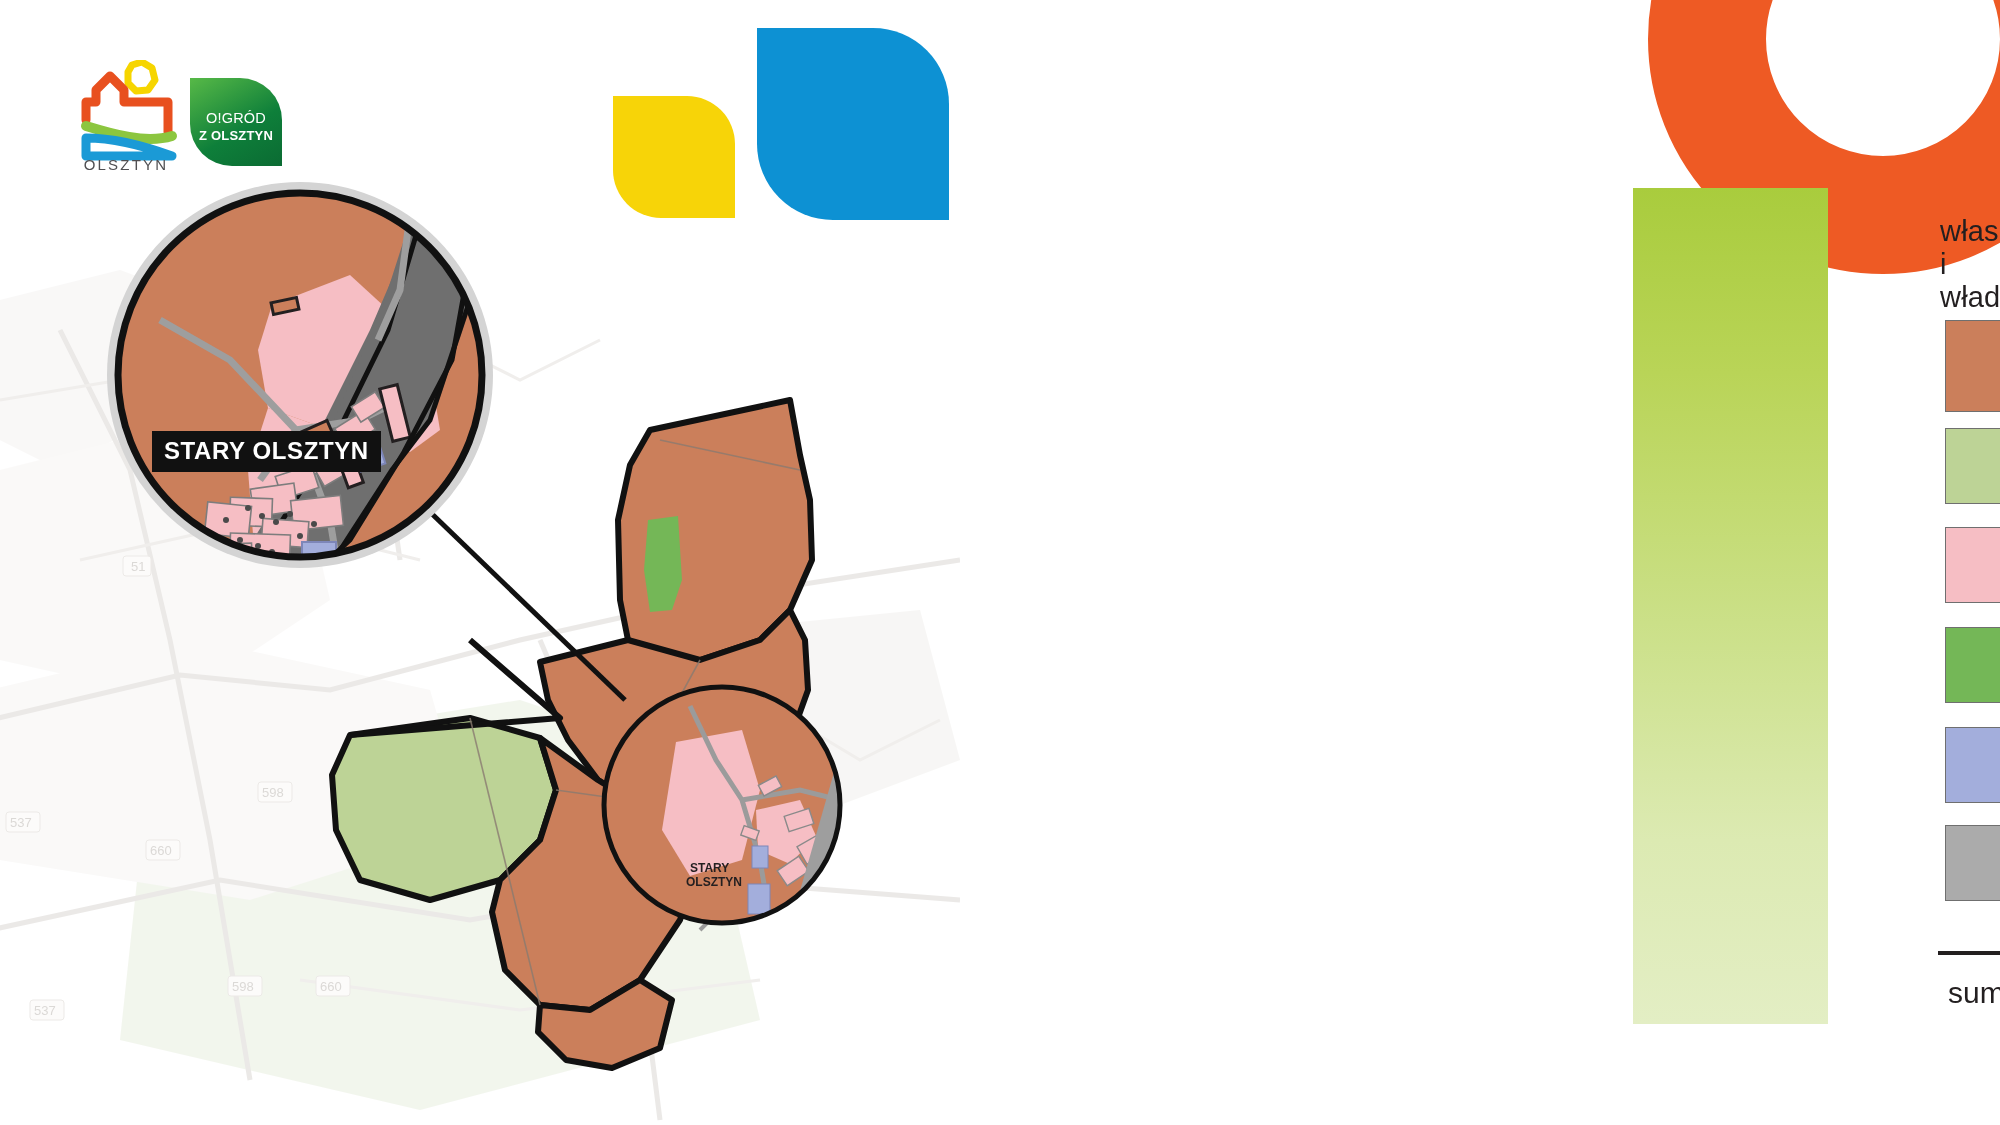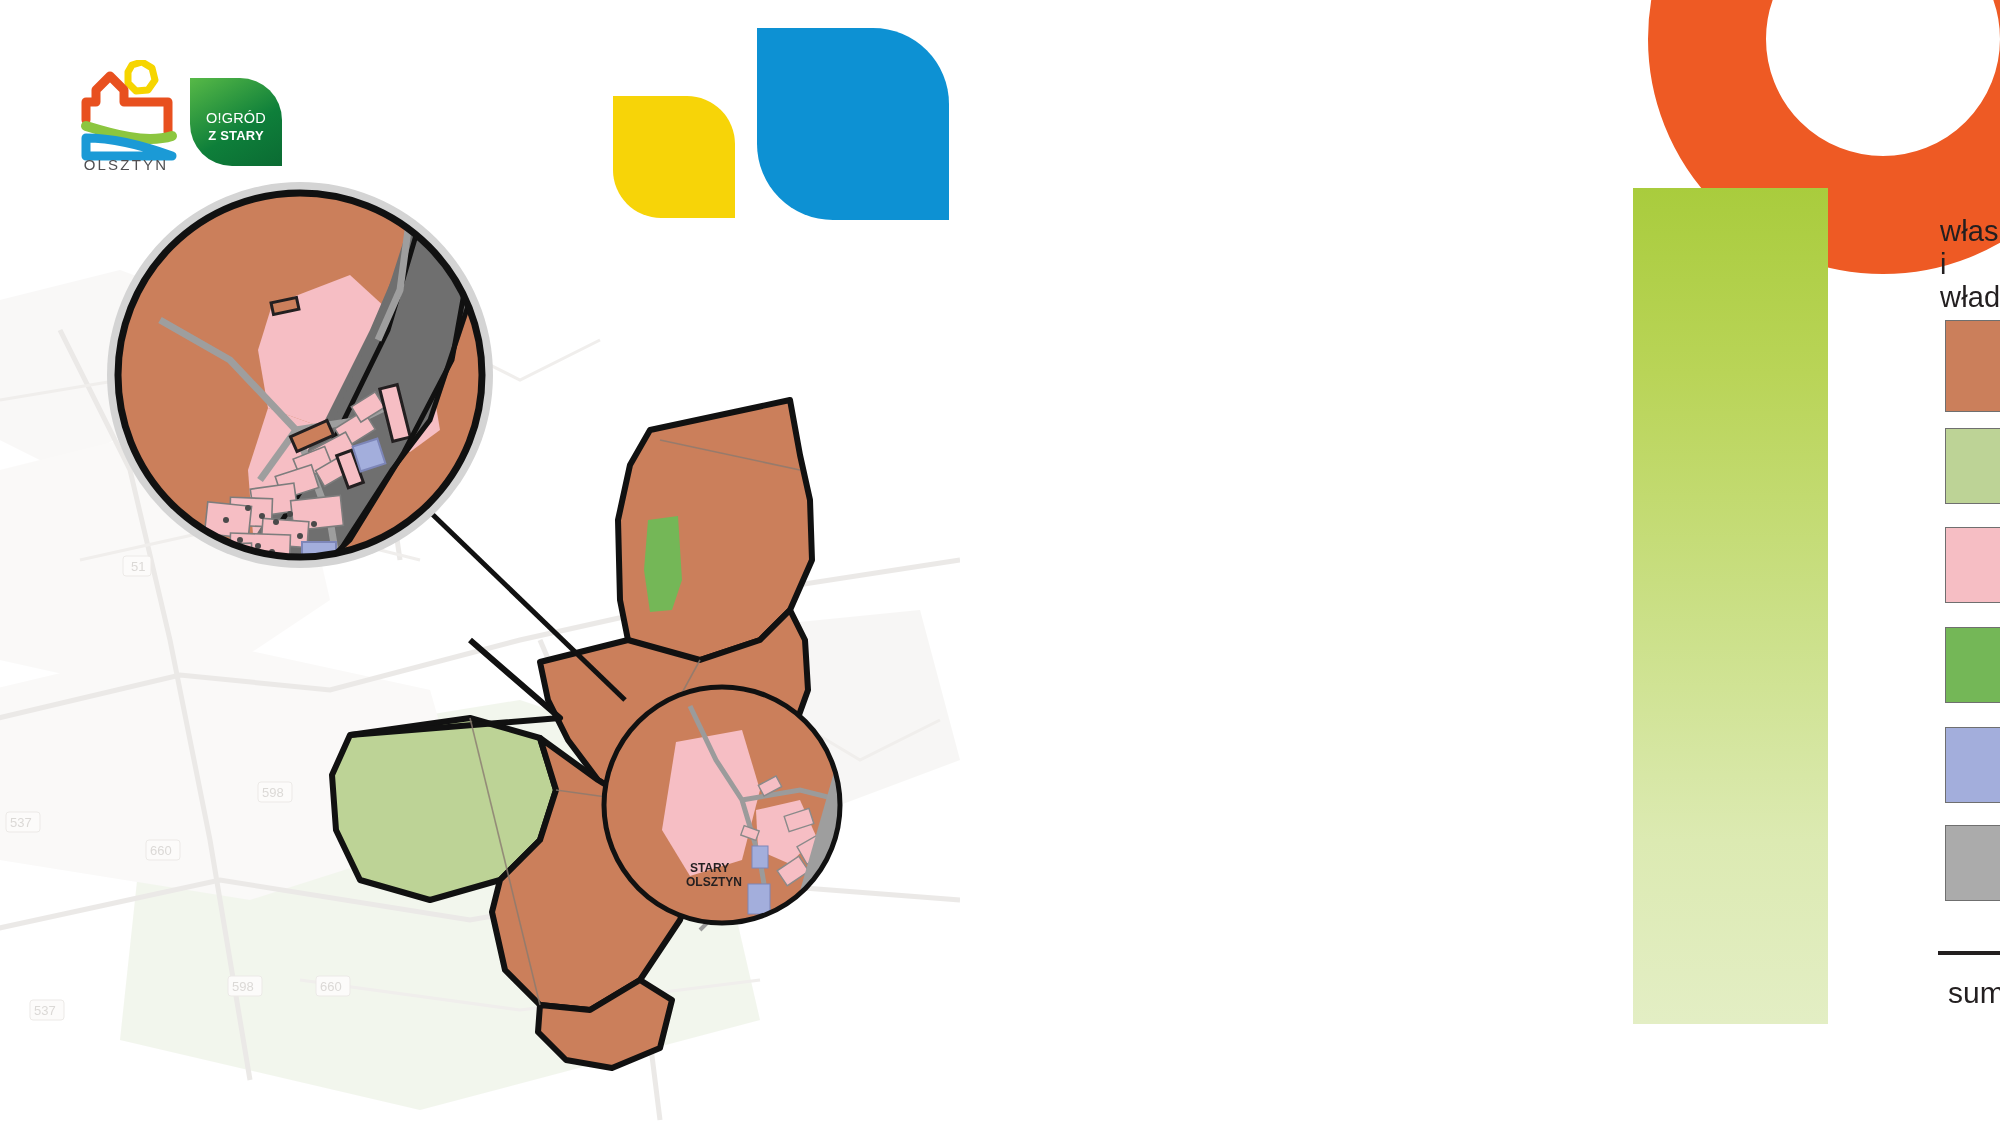--- a/index.html
+++ b/index.html
@@ -268,20 +268,21 @@
         <rect x="302" y="542" width="34" height="30" fill="#A3AEDC" stroke="#7d86b8" stroke-width="2"></rect>
         <circle cx="276" cy="588" r="4" fill="#3c3c3c"></circle>
 
         <path d="M452 192 L470 260 L452 360 L404 452 L350 540 L300 586 L250 590
                  L150 560" fill="none" stroke="#111111" stroke-width="5"></path>
       </g>
       <circle cx="300" cy="375" r="182" fill="none" stroke="#111111" stroke-width="7"></circle>
     </g>
   </svg>
 
+  <div class="maplabel" id="label-stary-big">STARY OLSZTYN</div>
 </div>
 
 <div id="deco-orange-ring"></div>
 
 <svg class="leafshape" style="left:613px; top:96px;" width="122" height="122">
   <path d="M0 0 H74 A48 48 0 0 1 122 48 V122 H48 A48 48 0 0 1 0 74 Z" fill="#F7D408"></path>
 </svg>
 
 <svg class="leafshape" style="left:757px; top:28px;" width="192" height="192">
   <path d="M0 0 H116 A76 76 0 0 1 192 76 V192 H76 A76 76 0 0 1 0 116 Z" fill="#0D91D3"></path>
@@ -295,21 +296,21 @@
     <path d="M14 60 V42 H24 V30 L38 16 L52 30 V42 H96 V72" fill="none" stroke="#E8501F" stroke-width="9" stroke-linejoin="round" stroke-linecap="round"></path>
 
     <path d="M14 66 C40 74 74 84 100 76" fill="none" stroke="#8CC63F" stroke-width="10" stroke-linecap="round"></path>
 
     <path d="M14 78 V96 L100 96 C78 88 44 78 14 78 Z" fill="none" stroke="#1B9AD6" stroke-width="9" stroke-linejoin="round"></path>
   </svg>
   <div id="logo-olsztyn-text">OLSZTYN</div>
 
   <div id="logo-ogrod">
     <div id="logo-ogrod-l1">O!GRÓD</div>
-    <div id="logo-ogrod-l2">Z STARY</div>
+    <div id="logo-ogrod-l2">Z OLSZTYN</div>
   </div>
 </div>
 
 <div id="pct-col"></div>
 
 <div id="table-panel">
   <div class="hdr" id="hdr-own">własność i władanie</div>
 
   <div class="row">
     <div class="swatch" style="top:320px; height:92px; background:#CB7F5B;"></div>

